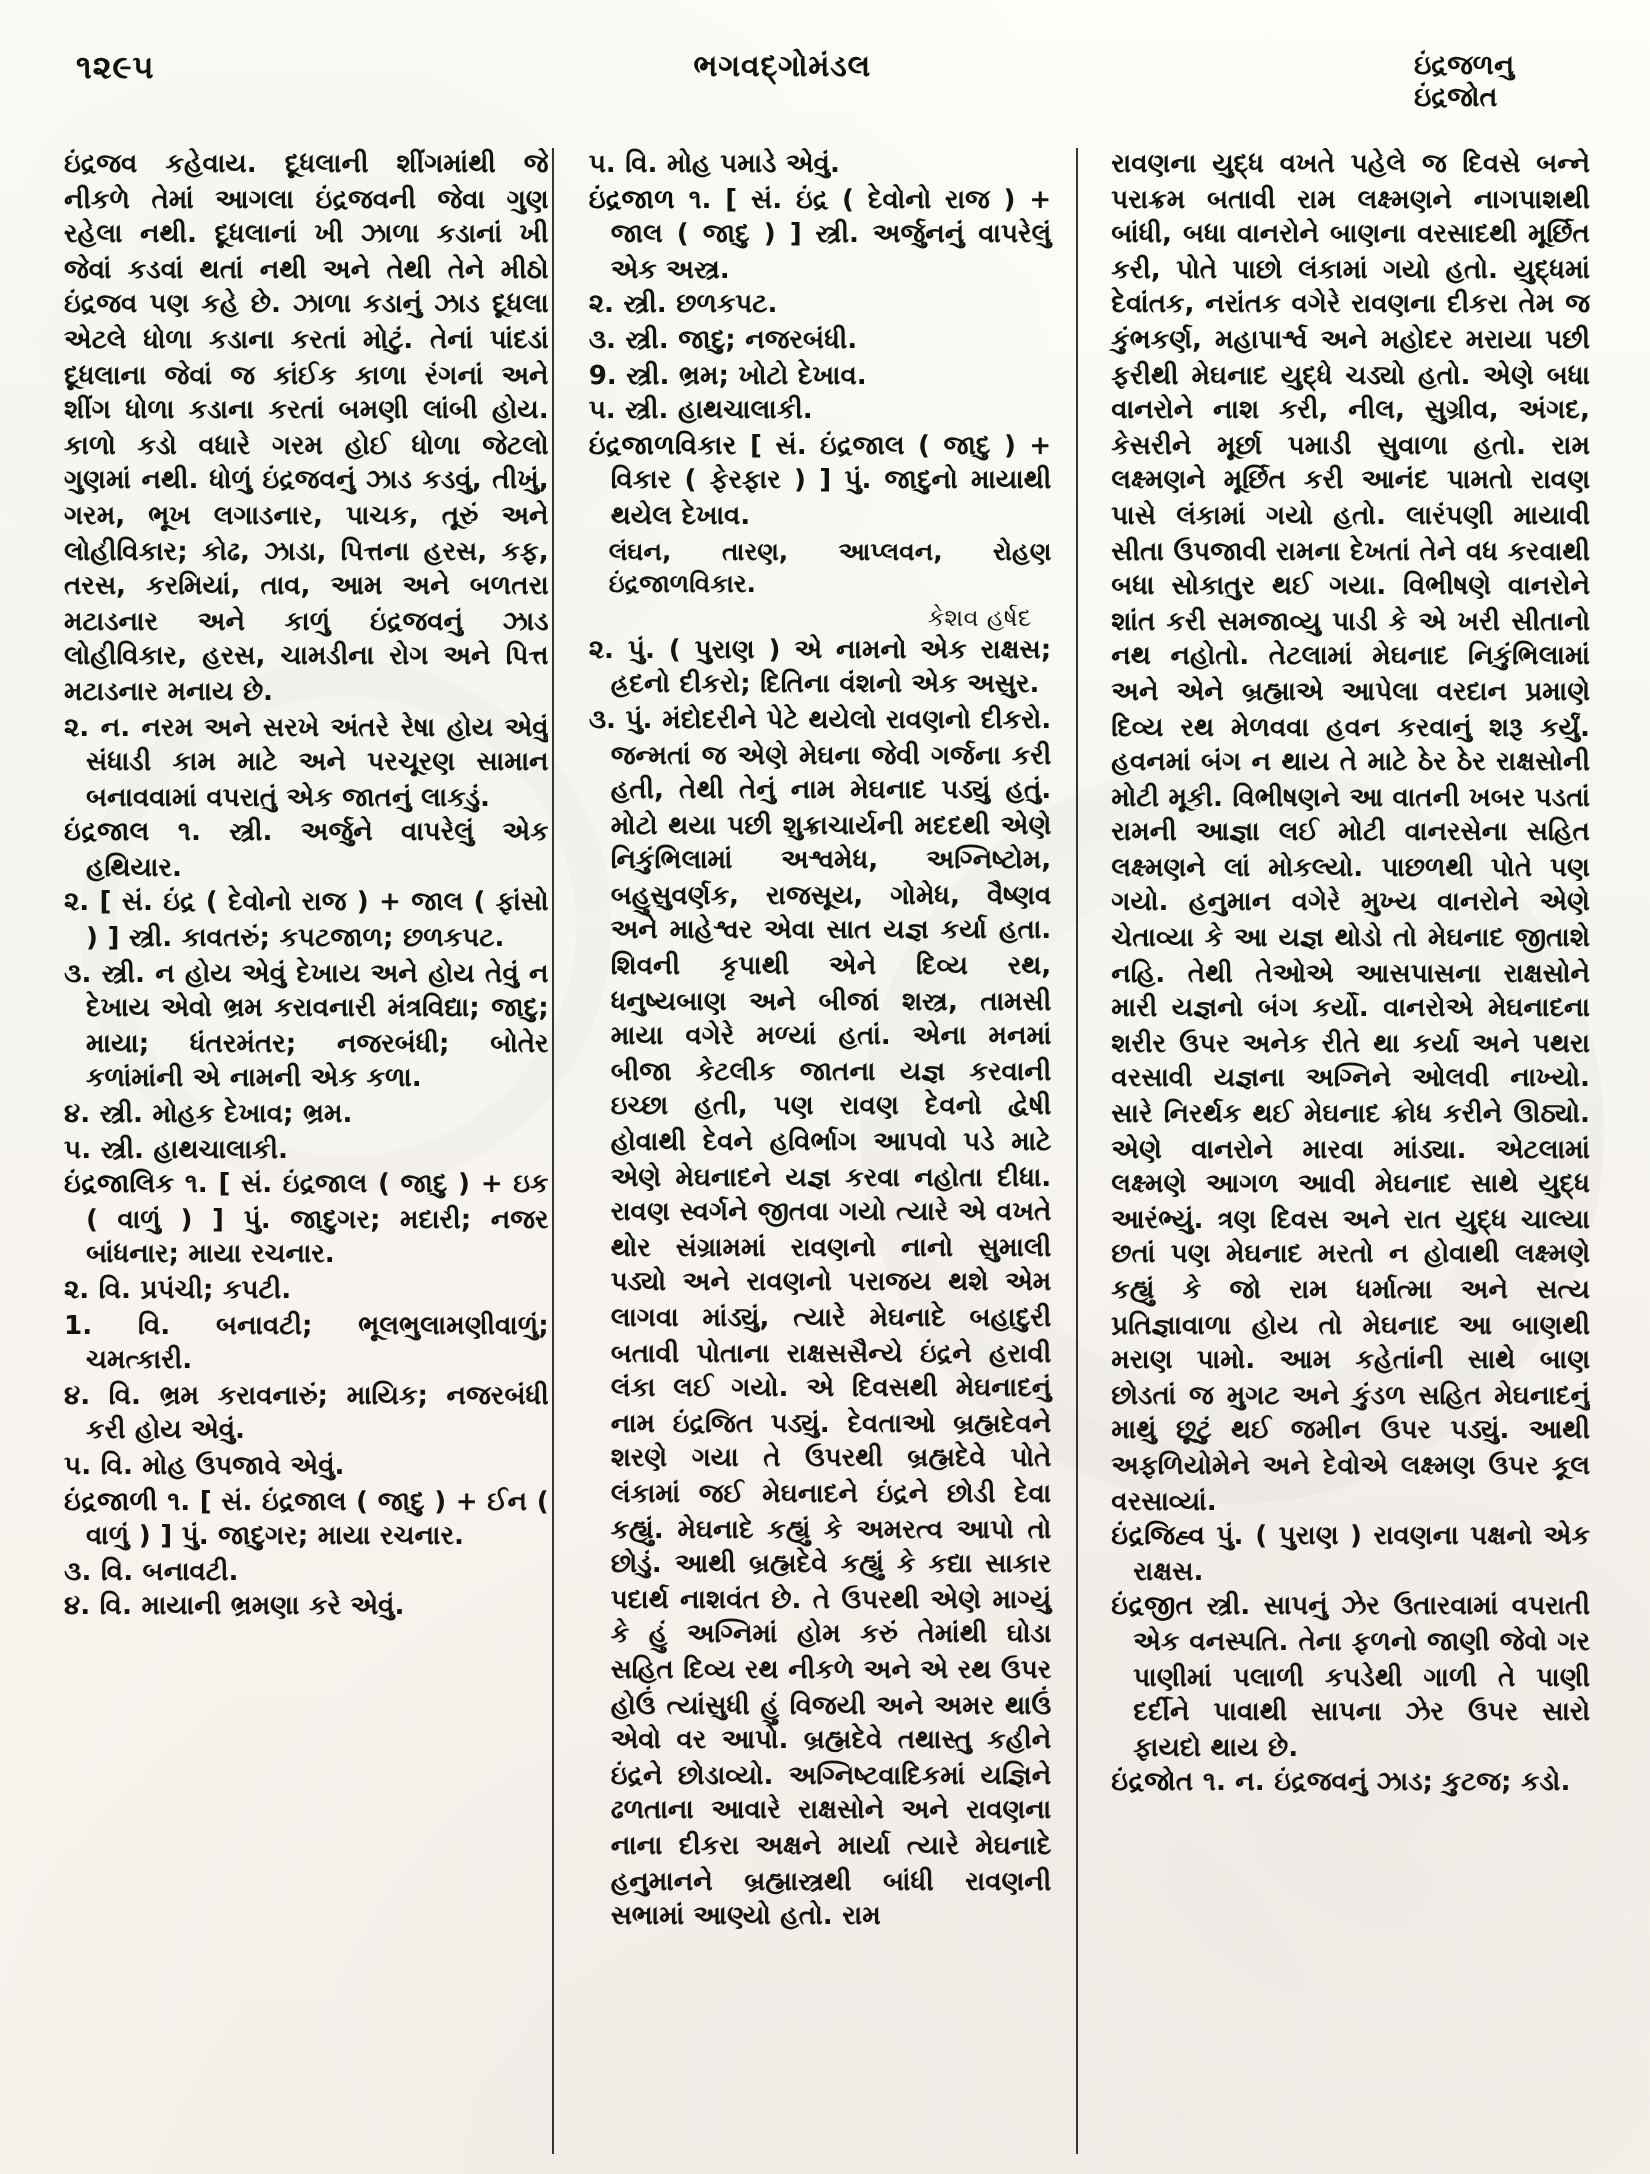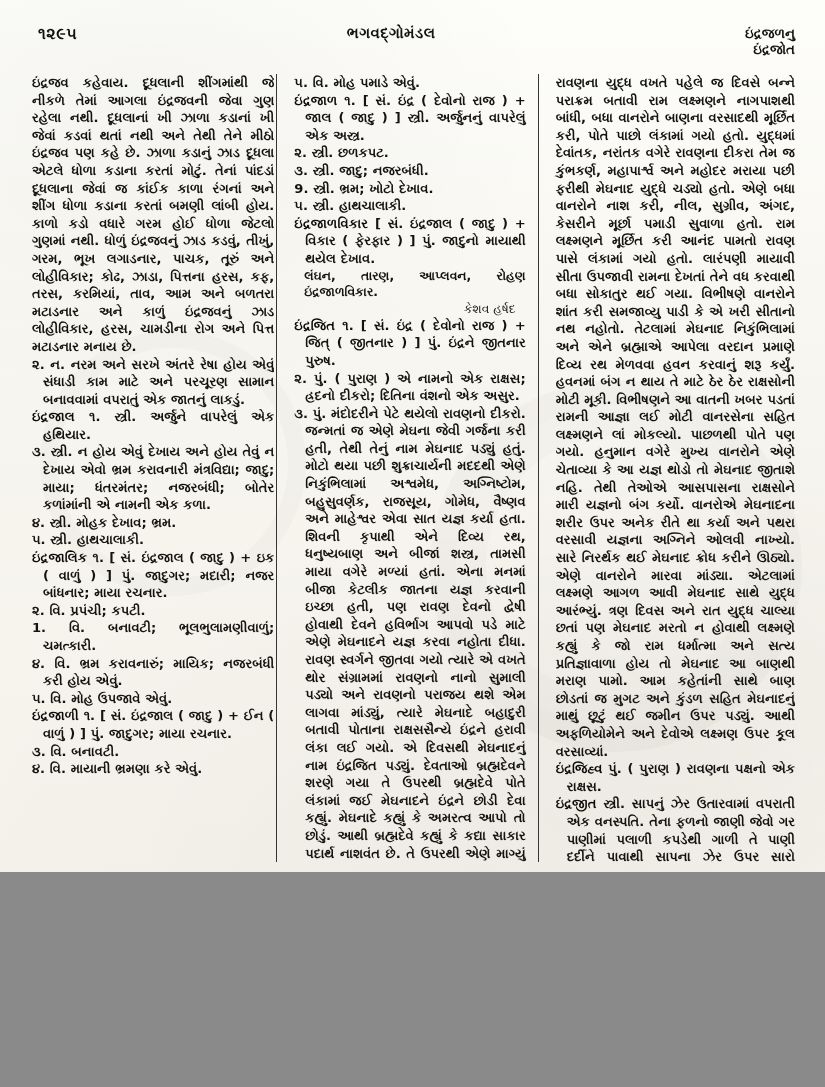--- a/index.html
+++ b/index.html
@@ -7,21 +7,21 @@
     margin: 0;
     padding: 0;
     background: #8a8a8a;
   }
   body {
     font-family: "DejaVu Sans", "Liberation Sans", sans-serif;
   }
   .page {
     position: relative;
     width: 825px;
-    height: 872px;
+    height: 1087px;
     margin: 0 auto;
     background: #bef264;
     overflow: hidden;
     box-sizing: border-box;
   }
   
   .page::before {
     content: "";
     position: absolute;
     inset: 0;
@@ -93,21 +93,21 @@
     text-align: center;
     flex: 1;
     padding-right: 18px;
     line-height: 1.05;
     margin-left: 16px;
   }
   .guidewords {
     font-weight: bold;
     font-size: 13.5px;
     color: #14120f;
-    text-align: right;
+    text-align: left;
     line-height: 1.18;
     min-width: 88px;
   }
   .guidewords span { display: block; }
 
   
   .columns {
     display: flex;
     flex: 1 1 auto;
     min-height: 0;
@@ -175,20 +175,21 @@
         <span>ઇંદ્રજળનુ</span>
         <span>ઇંદ્રજોત</span>
       </div>
     </div>
 
     <div class="columns">
       <div class="col left" id="col-left">
           <p class="para cont">ઇંદ્રજવ કહેવાય. દૂધલાની શીંગમાંથી જે નીકળે તેમાં આગલા ઇંદ્રજવની જેવા ગુણ રહેલા નથી. દૂધલાનાં ખી ઝાળા કડાનાં ખી જેવાં કડવાં થતાં નથી અને તેથી તેને મીઠો ઇંદ્રજવ પણ કહે છે. ઝાળા કડાનું ઝાડ દૂધલા એટલે ધોળા કડાના કરતાં મોટું. તેનાં પાંદડાં દૂધલાના જેવાં જ કાંઈક કાળા રંગનાં અને શીંગ ધોળા કડાના કરતાં બમણી લાંબી હોય. કાળો કડો વધારે ગરમ હોઈ ધોળા જેટલો ગુણમાં નથી. ધોળું ઇંદ્રજવનું ઝાડ કડવું, તીખું, ગરમ, ભૂખ લગાડનાર, પાચક, તૂરું અને લોહીવિકાર; કોઢ, ઝાડા, પિત્તના હરસ, કફ, તરસ, કરમિયાં, તાવ, આમ અને બળતરા મટાડનાર અને કાળું ઇંદ્રજવનું ઝાડ લોહીવિકાર, હરસ, ચામડીના રોગ અને પિત્ત મટાડનાર મનાય છે.</p>
           <p class="para hang">૨. ન. નરમ અને સરખે અંતરે રેષા હોય એવું સંધાડી કામ માટે અને પરચૂરણ સામાન બનાવવામાં વપરાતું એક જાતનું લાકડું.</p>
           <p class="para hang"><span class="hw">ઇંદ્રજાલ</span><span> ૧. સ્ત્રી. અર્જુને વાપરેલું એક હથિયાર.</span></p>
+          <p class="para hang">૨. [ સં. ઇંદ્ર ( દેવોનો રાજ ) + જાલ ( ફાંસો ) ] સ્ત્રી. કાવતરું; કપટજાળ; છળકપટ.</p>
           <p class="para hang">૩. સ્ત્રી. ન હોય એવું દેખાય અને હોય તેવું ન દેખાય એવો ભ્રમ કરાવનારી મંત્રવિદ્યા; જાદુ; માયા; ધંતરમંતર; નજરબંધી; બોતેર કળાંમાંની એ નામની એક કળા.</p>
           <p class="para hang">૪. સ્ત્રી. મોહક દેખાવ; ભ્રમ.</p>
           <p class="para hang">૫. સ્ત્રી. હાથચાલાકી.</p>
           <p class="para hang"><span class="hw">ઇંદ્રજાલિક</span><span> ૧. [ સં. ઇંદ્રજાલ ( જાદુ ) + ઇક ( વાળું ) ] પું. જાદુગર; મદારી; નજર બાંધનાર; માયા રચનાર.</span></p>
           <p class="para hang">૨. વિ. પ્રપંચી; કપટી.</p>
           <p class="para hang">1. વિ. બનાવટી; ભૂલભુલામણીવાળું; ચમત્કારી.</p>
           <p class="para hang">૪. વિ. ભ્રમ કરાવનારું; માયિક; નજરબંધી કરી હોય એવું.</p>
           <p class="para hang">૫. વિ. મોહ ઉપજાવે એવું.</p>
           <p class="para hang"><span class="hw">ઇંદ્રજાળી</span><span> ૧. [ સં. ઇંદ્રજાલ ( જાદુ ) + ઈન ( વાળું ) ] પું. જાદુગર; માયા રચનાર.</span></p>
           <p class="para hang">૩. વિ. બનાવટી.</p>
@@ -198,21 +199,20 @@
       <div class="col mid" id="col-mid">
           <p class="para hang">૫. વિ. મોહ પમાડે એવું.</p>
           <p class="para hang"><span class="hw">ઇંદ્રજાળ</span><span> ૧. [ સં. ઇંદ્ર ( દેવોનો રાજ ) + જાલ ( જાદુ ) ] સ્ત્રી. અર્જુનનું વાપરેલું એક અસ્ત્ર.</span></p>
           <p class="para hang">૨. સ્ત્રી. છળકપટ.</p>
           <p class="para hang">૩. સ્ત્રી. જાદુ; નજરબંધી.</p>
           <p class="para hang">9. સ્ત્રી. ભ્રમ; ખોટો દેખાવ.</p>
           <p class="para hang">૫. સ્ત્રી. હાથચાલાકી.</p>
           <p class="para hang"><span class="hw">ઇંદ્રજાળવિકાર</span><span> [ સં. ઇંદ્રજાલ ( જાદુ ) + વિકાર ( ફેરફાર ) ] પું. જાદુનો માયાથી થયેલ દેખાવ.</span></p>
           <p class="para quote">લંઘન, તારણ, આપ્લવન, રોહણ ઇંદ્રજાળવિકાર.</p>
           <p class="para cite">કેશવ હર્ષદ</p>
-          <p class="para hang"><span class="hw">ઇંદ્રજિત</span><span> ૧. [ સં. ઇંદ્ર ( દેવોનો રાજ ) + જિત્ ( જીતનાર ) ] પું. ઇંદ્રને જીતનાર પુરુષ.</span></p>
           <p class="para hang">૨. પું. ( પુરાણ ) એ નામનો એક રાક્ષસ; હ્રદનો દીકરો; દિતિના વંશનો એક અસુર.</p>
           <p class="para hang">૩. પું. મંદોદરીને પેટે થયેલો રાવણનો દીકરો. જન્મતાં જ એણે મેઘના જેવી ગર્જના કરી હતી, તેથી તેનું નામ મેઘનાદ પડ્યું હતું. મોટો થયા પછી શુક્રાચાર્યની મદદથી એણે નિકુંભિલામાં અશ્વમેધ, અગ્નિષ્ટોમ, બહુસુવર્ણક, રાજસૂય, ગોમેધ, વૈષ્ણવ અને માહેશ્વર એવા સાત યજ્ઞ કર્યા હતા. શિવની કૃપાથી એને દિવ્ય રથ, ધનુષ્યબાણ અને બીજાં શસ્ત્ર, તામસી માયા વગેરે મળ્યાં હતાં. એના મનમાં બીજા કેટલીક જાતના યજ્ઞ કરવાની ઇચ્છા હતી, પણ રાવણ દેવનો દ્વેષી હોવાથી દેવને હવિર્ભાગ આપવો પડે માટે એણે મેઘનાદને યજ્ઞ કરવા નહોતા દીધા. રાવણ સ્વર્ગને જીતવા ગયો ત્યારે એ વખતે થોર સંગ્રામમાં રાવણનો નાનો સુમાલી પડ્યો અને રાવણનો પરાજય થશે એમ લાગવા માંડ્યું, ત્યારે મેઘનાદે બહાદુરી બતાવી પોતાના રાક્ષસસૈન્યે ઇંદ્રને હરાવી લંકા લઈ ગયો. એ દિવસથી મેઘનાદનું નામ ઇંદ્રજિત પડ્યું. દેવતાઓ બ્રહ્મદેવને શરણે ગયા તે ઉપરથી બ્રહ્મદેવે પોતે લંકામાં જઈ મેઘનાદને ઇંદ્રને છોડી દેવા કહ્યું. મેઘનાદે કહ્યું કે અમરત્વ આપો તો છોડું. આથી બ્રહ્મદેવે કહ્યું કે કદ્યા સાકાર પદાર્થ નાશવંત છે. તે ઉપરથી એણે માગ્યું કે હું અગ્નિમાં હોમ કરું તેમાંથી ઘોડા સહિત દિવ્ય રથ નીકળે અને એ રથ ઉપર હોઉં ત્યાંસુધી હું વિજયી અને અમર થાઉં એવો વર આપો. બ્રહ્મદેવે તથાસ્તુ કહીને ઇંદ્રને છોડાવ્યો. અગ્નિષ્ટવાદિકમાં યજ્ઞિને ઢળતાના આવારે રાક્ષસોને અને રાવણના નાના દીકરા અક્ષને માર્યા ત્યારે મેઘનાદે હનુમાનને બ્રહ્માસ્ત્રથી બાંધી રાવણની સભામાં આણ્યો હતો. રામ</p>
         </div>
       <div class="rule"></div>
       <div class="col right" id="col-right">
           <p class="para cont">રાવણના યુદ્ધ વખતે પહેલે જ દિવસે બન્ને પરાક્રમ બતાવી રામ લક્ષ્મણને નાગપાશથી બાંધી, બધા વાનરોને બાણના વરસાદથી મૂર્છિત કરી, પોતે પાછો લંકામાં ગયો હતો. યુદ્ધમાં દેવાંતક, નરાંતક વગેરે રાવણના દીકરા તેમ જ કુંભકર્ણ, મહાપાર્શ્વ અને મહોદર મરાયા પછી ફરીથી મેઘનાદ યુદ્ધે ચડ્યો હતો. એણે બધા વાનરોને નાશ કરી, નીલ, સુગ્રીવ, અંગદ, કેસરીને મૂર્છા પમાડી સુવાળા હતો. રામ લક્ષ્મણને મૂર્છિત કરી આનંદ પામતો રાવણ પાસે લંકામાં ગયો હતો. લારંપણી માયાવી સીતા ઉપજાવી રામના દેખતાં તેને વધ કરવાથી બધા સોકાતુર થઈ ગયા. વિભીષણે વાનરોને શાંત કરી સમજાવ્યુ પાડી કે એ ખરી સીતાનો નથ નહોતો. તેટલામાં મેઘનાદ નિકુંભિલામાં અને એને બ્રહ્માએ આપેલા વરદાન પ્રમાણે દિવ્ય રથ મેળવવા હવન કરવાનું શરૂ કર્યું. હવનમાં બંગ ન થાય તે માટે ઠેર ઠેર રાક્ષસોની મોટી મૂકી. વિભીષણને આ વાતની ખબર પડતાં રામની આજ્ઞા લઈ મોટી વાનરસેના સહિત લક્ષ્મણને લાં મોકલ્યો. પાછળથી પોતે પણ ગયો. હનુમાન વગેરે મુખ્ય વાનરોને એણે ચેતાવ્યા કે આ યજ્ઞ થોડો તો મેઘનાદ જીતાશે નહિ. તેથી તેઓએ આસપાસના રાક્ષસોને મારી યજ્ઞનો બંગ કર્યો. વાનરોએ મેઘનાદના શરીર ઉપર અનેક રીતે થા કર્યા અને પથરા વરસાવી યજ્ઞના અગ્નિને ઓલવી નાખ્યો. સારે નિરર્થક થઈ મેઘનાદ ક્રોધ કરીને ઊઠ્યો. એણે વાનરોને મારવા માંડ્યા. એટલામાં લક્ષ્મણે આગળ આવી મેઘનાદ સાથે યુદ્ધ આરંભ્યું. ત્રણ દિવસ અને રાત યુદ્ધ ચાલ્યા છતાં પણ મેઘનાદ મરતો ન હોવાથી લક્ષ્મણે કહ્યું કે જો રામ ધર્માત્મા અને સત્ય પ્રતિજ્ઞાવાળા હોય તો મેઘનાદ આ બાણથી મરાણ પામો. આમ કહેતાંની સાથે બાણ છોડતાં જ મુગટ અને કુંડળ સહિત મેઘનાદનું માથું છૂટું થઈ જમીન ઉપર પડ્યું. આથી અફળિયોમેને અને દેવોએ લક્ષ્મણ ઉપર કૂલ વરસાવ્યાં.</p>
           <p class="para hang"><span class="hw">ઇંદ્રજિહ્વ</span><span> પું. ( પુરાણ ) રાવણના પક્ષનો એક રાક્ષસ.</span></p>
           <p class="para hang"><span class="hw">ઇંદ્રજીત</span><span> સ્ત્રી. સાપનું ઝેર ઉતારવામાં વપરાતી એક વનસ્પતિ. તેના ફળનો જાણી જેવો ગર પાણીમાં પલાળી કપડેથી ગાળી તે પાણી દર્દીને પાવાથી સાપના ઝેર ઉપર સારો ફાયદો થાય છે.</span></p>
           <p class="para hang"><span class="hw">ઇંદ્રજોત</span><span> ૧. ન. ઇંદ્રજવનું ઝાડ; કુટજ; કડો.</span></p>
         </div>

